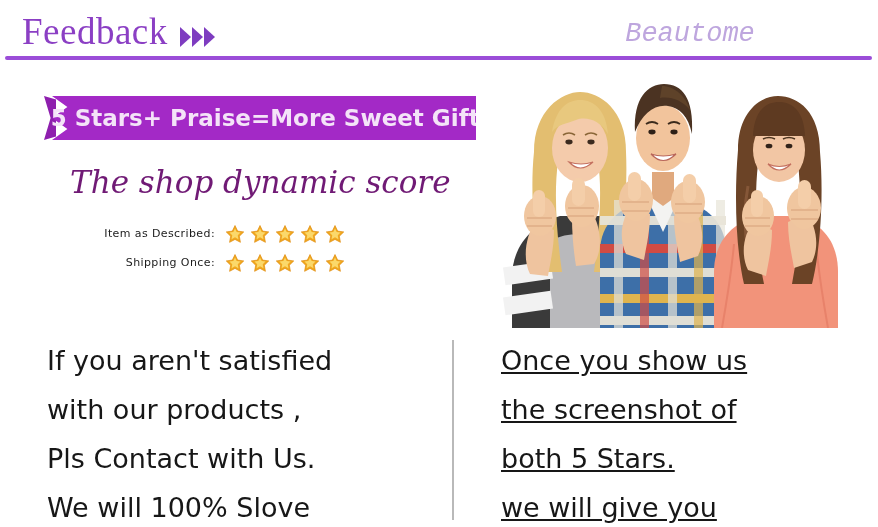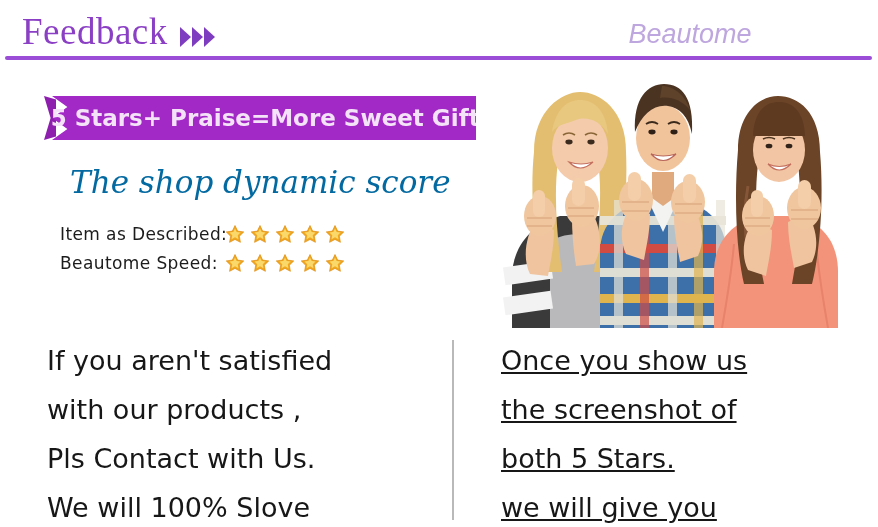--- a/index.html
+++ b/index.html
@@ -46,21 +46,21 @@
     width: 0; height: 0;
     border-top: 10px solid transparent;
     border-bottom: 10px solid transparent;
     border-left: 11px solid #7E3CC0;
   }
   #brand-name {
     position: absolute;
     left: 600px; top: 18px;
     width: 180px;
     text-align: center;
-    font-family: Liberation Sans, sans-serif;
+    font-family: Liberation Mono, monospace;
     font-style: italic;
     font-size: 27px;
     line-height: 32px;
     color: #BEA6DE;
     white-space: nowrap;
   }
   #header-rule {
     position: absolute;
     left: 5px; top: 56px;
     width: 867px; height: 4px;
@@ -116,39 +116,39 @@
   }
 
   
   #score-heading {
     position: absolute;
     left: 70px; top: 163px;
     font-family: "DejaVu Serif", "Liberation Serif", serif;
     font-style: italic;
     font-size: 31px;
     line-height: 38px;
-    color: #0369a1;
+    color: #701a75;
     white-space: nowrap;
   }
   #rating-table {
     position: absolute;
     left: 60px; top: 219px;
     width: 330px;
   }
   .rating-row {
     display: flex;
     align-items: center;
     height: 29px;
   }
   .rating-label {
     width: 155px;
     text-align: right;
     padding-right: 10px;
     font-family: "DejaVu Sans", sans-serif;
-    font-size: 17px;
+    font-size: 11px;
     color: #1C1C1C;
     letter-spacing: 0.4px;
     white-space: nowrap;
   }
   .stars {
     display: flex;
     gap: 5px;
     align-items: center;
   }
   .star {
@@ -239,21 +239,21 @@
           </svg>
         <svg class="star" viewBox="0 0 24 24">
             <path d="M12 1.8l3.2 6.7 7.3 1-5.3 5.2 1.3 7.3L12 18.5 5.5 22l1.3-7.3L1.5 9.5l7.3-1z" fill="#F0A81E" stroke="#E08A0C" stroke-width="0.8"></path>
             <path d="M12 5.5l2 4.2 4.6.6-3.3 3.3.8 4.6L12 16l-4.1 2.2.8-4.6-3.3-3.3 4.6-.6z" fill="#FBD86A"></path>
           </svg>
       </div>
     </div>
 
 
     <div class="rating-row">
-      <div class="rating-label">Beautome Speed:</div>
+      <div class="rating-label">Shipping Once:</div>
       <div class="stars">
         <svg class="star" viewBox="0 0 24 24">
             <path d="M12 1.8l3.2 6.7 7.3 1-5.3 5.2 1.3 7.3L12 18.5 5.5 22l1.3-7.3L1.5 9.5l7.3-1z" fill="#F0A81E" stroke="#E08A0C" stroke-width="0.8"></path>
             <path d="M12 5.5l2 4.2 4.6.6-3.3 3.3.8 4.6L12 16l-4.1 2.2.8-4.6-3.3-3.3 4.6-.6z" fill="#FBD86A"></path>
           </svg>
         <svg class="star" viewBox="0 0 24 24">
             <path d="M12 1.8l3.2 6.7 7.3 1-5.3 5.2 1.3 7.3L12 18.5 5.5 22l1.3-7.3L1.5 9.5l7.3-1z" fill="#F0A81E" stroke="#E08A0C" stroke-width="0.8"></path>
             <path d="M12 5.5l2 4.2 4.6.6-3.3 3.3.8 4.6L12 16l-4.1 2.2.8-4.6-3.3-3.3 4.6-.6z" fill="#FBD86A"></path>
           </svg>
         <svg class="star" viewBox="0 0 24 24">

